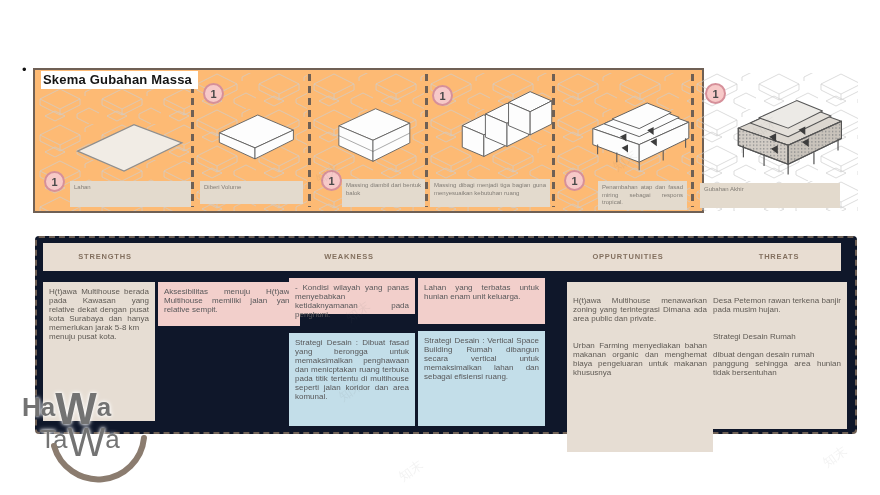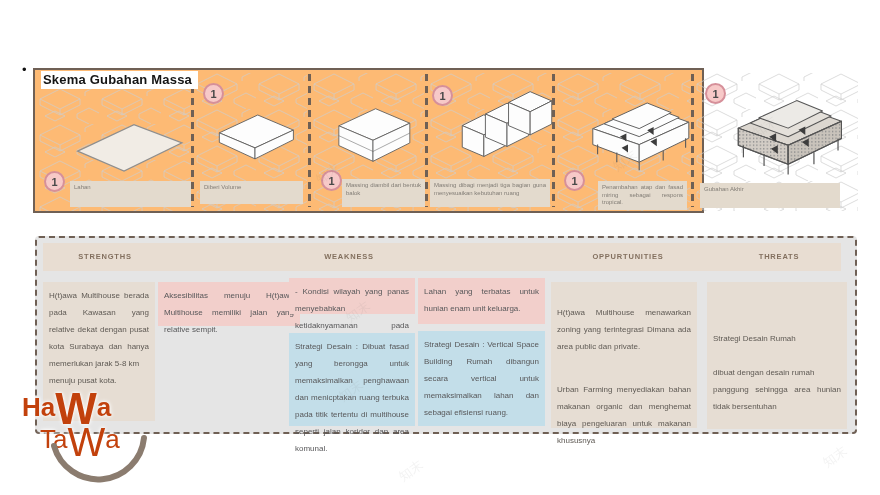--- a/index.html
+++ b/index.html
@@ -20,34 +20,34 @@
   .step-circle { position:absolute; width:21px; height:21px; border-radius:50%;
                  background:#f7c9c8; border:2px solid #d6909a; color:#4a4a4a;
                  font-size:11px; font-weight:bold; display:flex; align-items:center; justify-content:center;
                  z-index:6; }
   .caption { position:absolute; background:#e3dacd; color:#827d76; font-size:6px; line-height:7.5px;
              padding:3px 4px; z-index:5; text-align:justify; }
   .caption.short { text-align:left; }
 
   
   .swot-box { position:absolute; left:35px; top:236px; width:822px; height:198px;
-              border:2.5px dashed #6f6055; border-radius:4px; background:#e5e5e5; }
+              border:2.5px dashed #6f6055; border-radius:4px; background:#0f172a; }
   .swot-header { position:absolute; left:6px; top:5px; width:798px; height:28px; background:#e8ddd2; }
   .swot-h-label { position:absolute; top:9px; font-size:7.5px; font-weight:bold; letter-spacing:.8px;
                   color:#83705f; transform:translateX(-50%); white-space:nowrap; }
-  .cell { position:absolute; font-size:8px; line-height:17px; color:#58585a;
+  .cell { position:absolute; font-size:8px; line-height:9px; color:#58585a;
           padding:5px 6px; text-align:justify; white-space:pre-line; }
   .cell.beige { background:#e6ddd3; color:#5f5a54; }
   .cell.pink  { background:#f2cfcb; }
   .cell.blue  { background:#c3dee9; }
   .cell .bold-line { font-weight:normal; display:block; }
 
   
   .logo { position:absolute; left:14px; top:376px; width:150px; height:115px; z-index:9;
-          color:#c2410c; text-shadow:0 0 3px #fff,0 0 5px #fff; }
+          color:#737373; text-shadow:0 0 3px #fff,0 0 5px #fff; }
   .logo .l1 { position:absolute; left:8px; top:8px; font-weight:bold; font-size:26px; letter-spacing:0; }
   .logo .l1 .big { font-size:44px; vertical-align:-8px; }
   .logo .l2 { position:absolute; left:26px; top:44px; font-weight:normal; font-size:26px; }
   .logo .l2 .big { font-size:40px; vertical-align:-8px; }
   .logo svg { position:absolute; left:18px; top:18px; }
 
   
   .wm { position:absolute; font-size:13px; color:#6a6a6a; opacity:.08;
         transform:rotate(-35deg); z-index:8; pointer-events:none; }
 </style>
@@ -212,27 +212,28 @@
 menuju pusat kota.</div>
 
     <div class="cell pink" style="left:121px;top:44px;width:142px;height:44px">Aksesibilitas menuju H(t)awa Multihouse memiliki jalan yang relative sempit.</div>
 
     <div class="cell pink" style="left:252px;top:40px;width:126px;height:36px">- Kondisi wilayah yang panas menyebabkan ketidaknyamanan pada penghuni.</div>
     <div class="cell blue" style="left:252px;top:95px;width:126px;height:93px">Strategi Desain : Dibuat fasad yang berongga untuk memaksimalkan penghawaan dan menicptakan ruang terbuka pada titik tertentu di multihouse seperti jalan koridor dan area komunal.</div>
 
     <div class="cell blue" style="left:381px;top:93px;width:127px;height:95px">Strategi Desain : Vertical Space Building Rumah dibangun secara vertical untuk memaksimalkan lahan dan sebagai efisiensi ruang.</div>
     <div class="cell pink" style="left:381px;top:40px;width:127px;height:46px">Lahan yang terbatas untuk hunian enam unit keluarga.</div>
 
-    <div class="cell beige" style="left:514px;top:44px;width:146px;height:146px">
+    <div class="cell beige" style="left:530px;top:44px;width:146px;height:170px">
       <span>H(t)awa Multihouse menawarkan zoning yang terintegrasi Dimana ada area public dan private.</span>
       <span style="display:block;height:9px"></span>
       <span>Urban Farming menyediakan bahan makanan organic dan menghemat biaya pengeluaran untuk makanan khususnya</span>
     </div>
 
     <div class="cell beige" style="left:670px;top:44px;width:140px;height:147px">
+      <span>Desa Petemon rawan terkena banjir pada musim hujan.</span>
       <span style="display:block;height:9px"></span>
       <span class="bold-line">Strategi Desain Rumah</span>
       <span>dibuat dengan desain rumah
 panggung sehingga area hunian tidak bersentuhan</span>
     </div>
   </div>
 
   <div class="logo">
     <span class="l1"><span>Ha</span><span class="big">W</span><span>a</span></span>
     <span class="l2"><span>Ta</span><span class="big">W</span><span>a</span></span>

